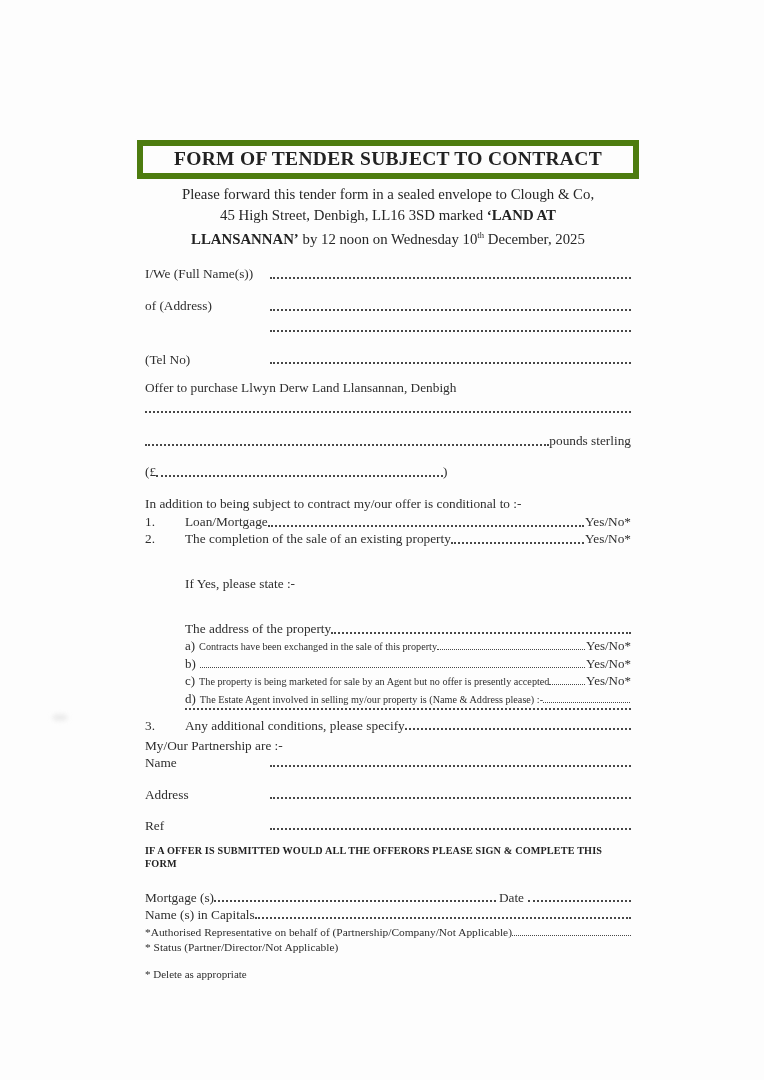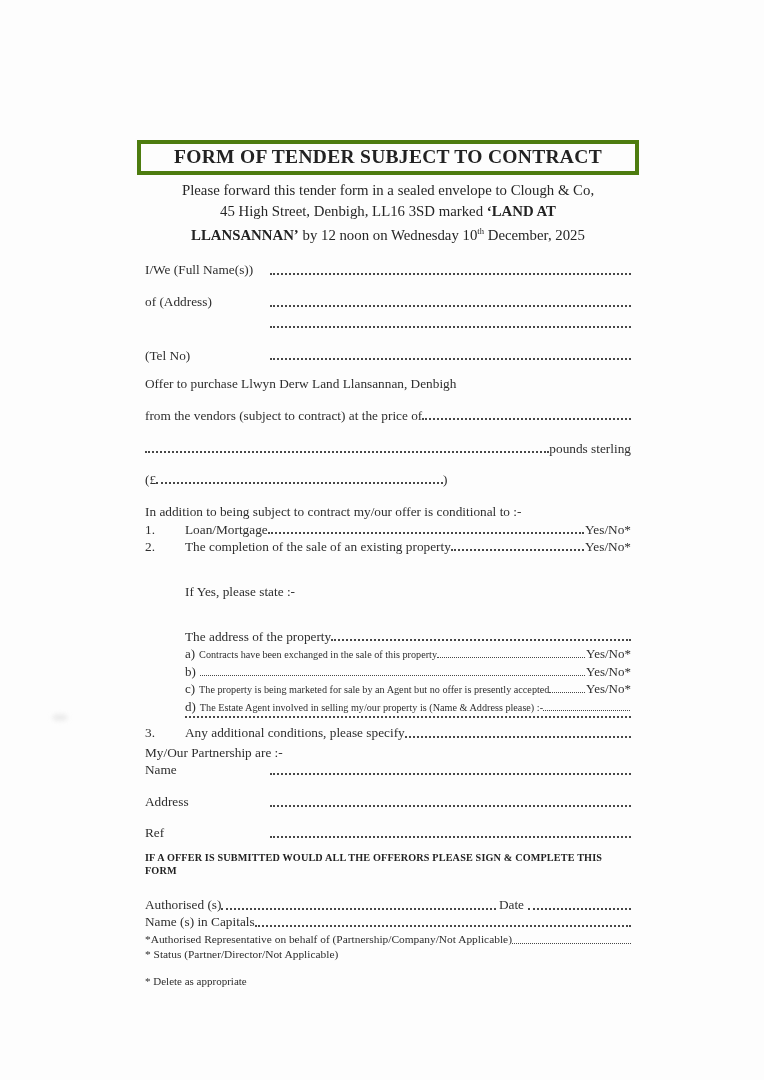--- a/index.html
+++ b/index.html
@@ -5,21 +5,21 @@
   html, body { margin:0; padding:0; background:#ffffff; }
   .scan {
     position:relative; width:764px; height:1080px;
     background:#fdfdfd; overflow:hidden;
     font-family:"Liberation Serif", serif; color:#2e2e2e;
   }
   .content { position:absolute; left:145px; top:140px; width:486px; }
 
   .title-box {
     box-sizing:border-box; margin-left:-8px; width:502px;
-    border:4px solid #4d7c0f; text-align:center;
+    border:6px solid #4d7c0f; text-align:center;
     padding:2px 0 3px 0;
   }
   .title-box span { font-weight:bold; font-size:19.5px; letter-spacing:0.3px; color:#222; }
 
   .intro { margin-top:5px; text-align:center; font-size:14.8px; line-height:20.5px; color:#262626; }
 
   .row { display:flex; font-size:13.3px; line-height:17px; }
   .lab { flex:0 0 125px; }
   .dl  { flex:1 1 auto; border-bottom:2px dotted #474747; margin-bottom:3.5px; }
   .dl-s{ border-bottom:1.5px dotted #474747; }
@@ -85,21 +85,20 @@
     <div class="row mt15">
       <span class="lab">(Tel No)</span>
       <span class="dl"></span>
     </div>
 
     <div class="row mt11">
       <span>Offer to purchase Llwyn Derw Land Llansannan, Denbigh</span>
     </div>
 
     <div class="row mt15">
-      <span>from the vendors (subject to contract) at the price of</span>
       <span class="dl"></span>
     </div>
 
     <div class="row mt16">
       <span class="dl"></span>
       <span>pounds sterling</span>
     </div>
 
     <div class="row mt14">
       <span>(£</span>
@@ -188,21 +187,21 @@
     <div class="row mt14">
       <span class="lab">Ref</span>
       <span class="dl"></span>
     </div>
 
     <div class="row notice mt10">
       <span>IF A OFFER IS SUBMITTED WOULD ALL THE OFFERORS PLEASE SIGN &amp; COMPLETE THIS FORM</span>
     </div>
 
     <div class="row mt19">
-      <span>Authorised (s)</span>
+      <span>Mortgage (s)</span>
       <span class="dl"></span>
       <span style="padding:0 4px 0 3px;">Date</span>
       <span class="dl dl-date"></span>
     </div>
 
     <div class="row mt13">
       <span>Name (s) in Capitals</span>
       <span class="dl"></span>
     </div>
 

